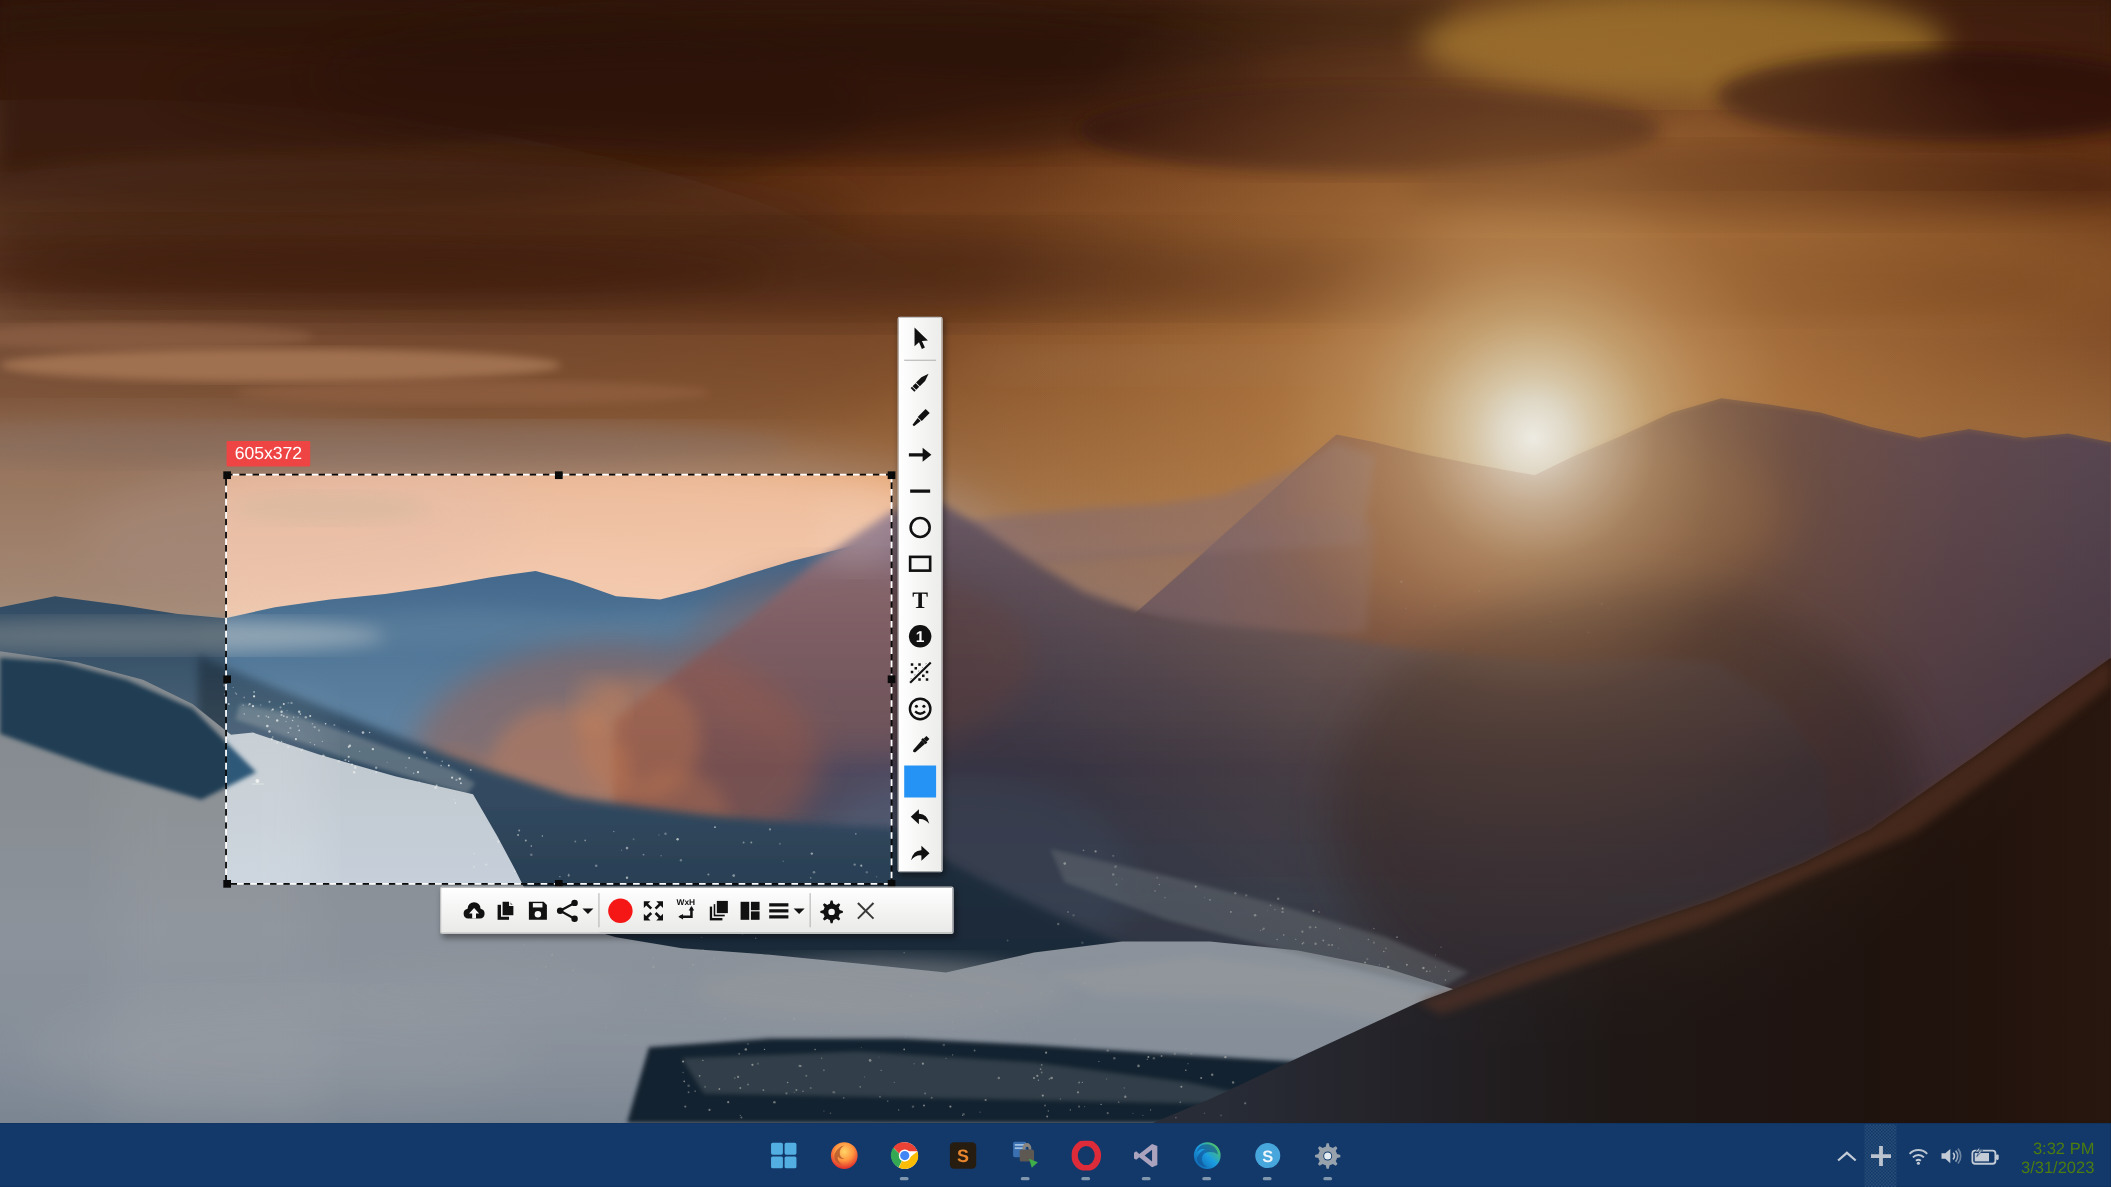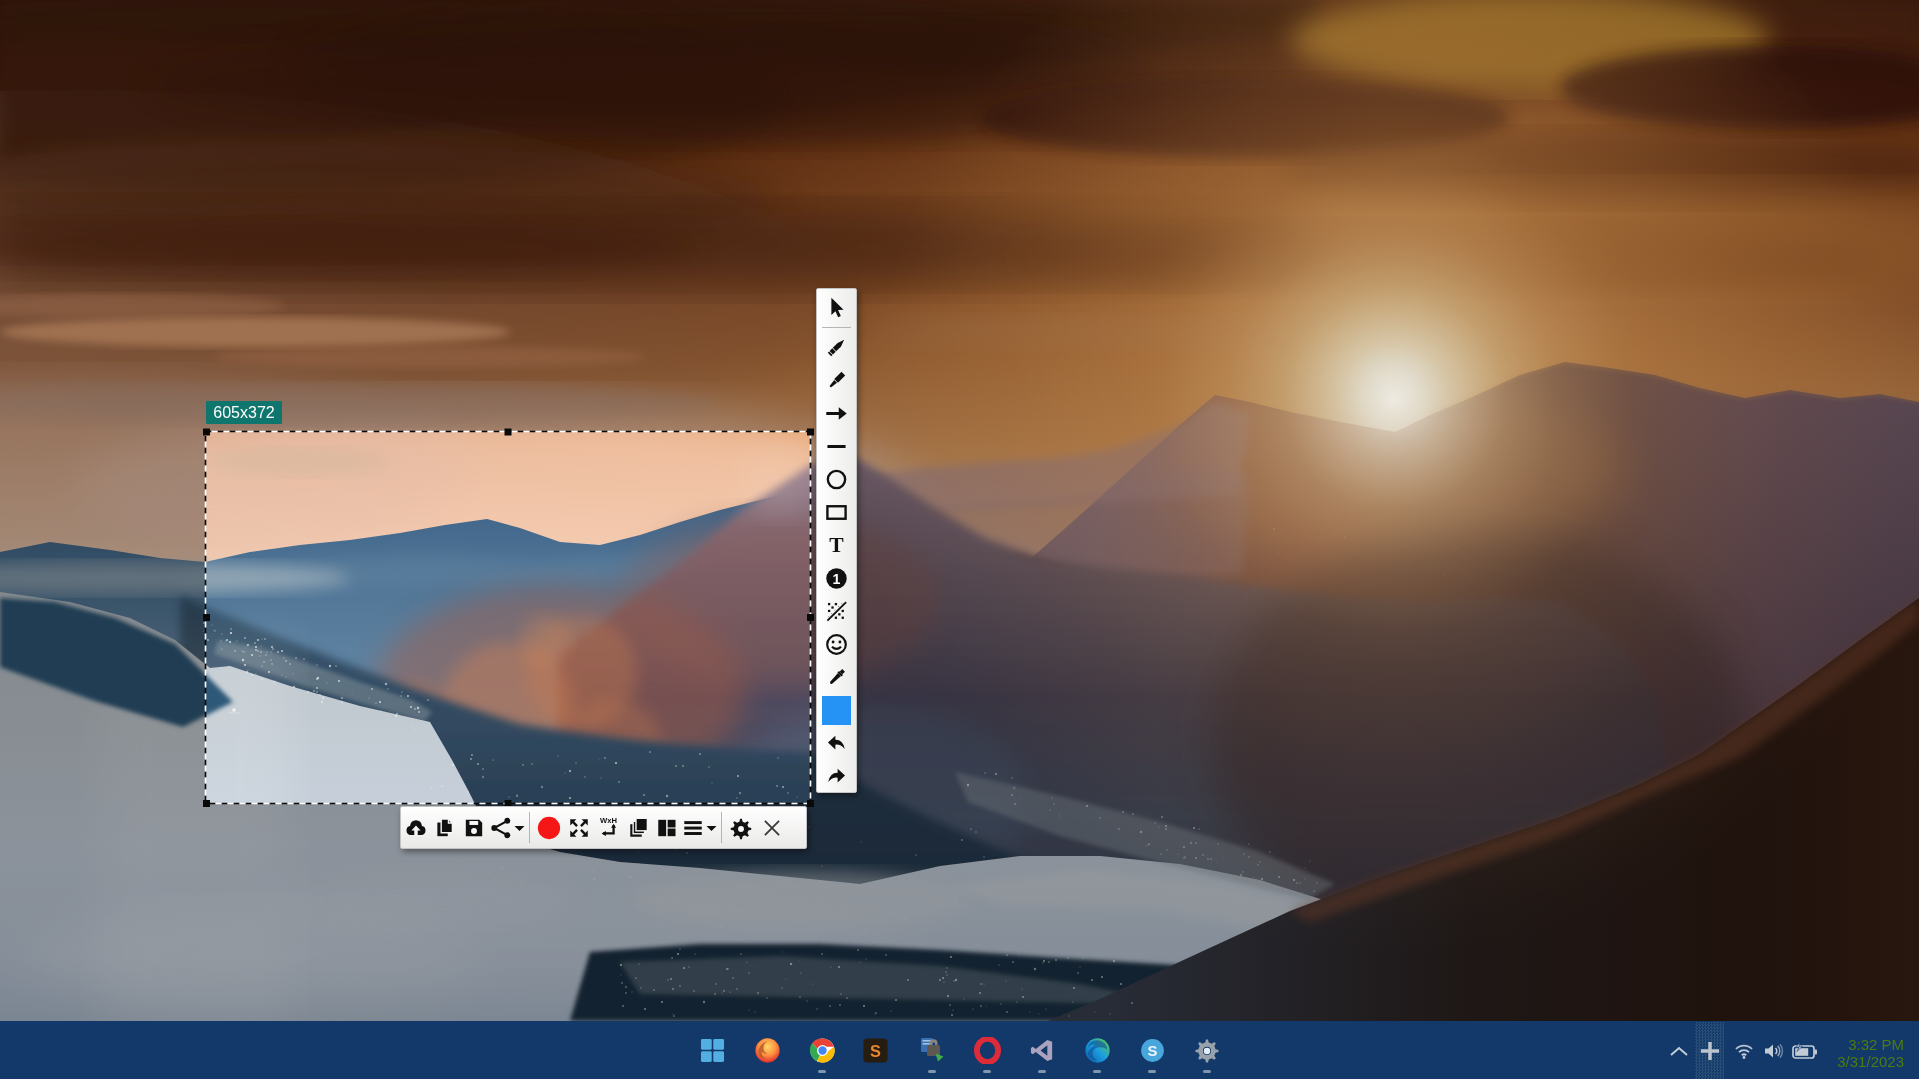--- a/index.html
+++ b/index.html
@@ -1,26 +1,26 @@
 <!DOCTYPE html>
 <html><head><meta charset="utf-8">
 <style>
 * { margin:0; padding:0; box-sizing:border-box; }
 html,body { width:1919px; height:1079px; overflow:hidden; background:#000; font-family:"Liberation Sans",sans-serif; }
 #stage { position:relative; width:1919px; height:1079px; }
 #dim { position:absolute; left:0; top:0; width:1919px; height:1079px; pointer-events:none; }
-.label { position:absolute; left:206px; top:401px; width:76px; height:23px; background:#0f766e; color:#fff;
+.label { position:absolute; left:206px; top:401px; width:76px; height:23px; background:#ef4444; color:#fff;
   font-size:16px; line-height:23px; text-align:center; border-radius:1px; }
 #vtb { position:absolute; left:816px; top:288px; width:41px; height:505px; background:linear-gradient(90deg,#ffffff,#ececea);
   border:1px solid #c3c3c3; border-radius:2px; box-shadow:2px 3px 6px rgba(0,0,0,0.4); display:flex; flex-direction:column; align-items:center; }
 .vtool { width:41px; height:33px; display:flex; align-items:center; justify-content:center; flex:0 0 auto; }
 .vtool:first-child { height:36px; }
 .vsep { width:29px; height:1px; background:#b5b5b5; margin:2px 0 3px 0; flex:0 0 auto; }
-#htb { position:absolute; left:400px; top:806px; width:407px; height:43px; background:linear-gradient(180deg,#ffffff,#e9e9e7);
-  border:1px solid #c3c3c3; border-radius:2px; box-shadow:2px 3px 6px rgba(0,0,0,0.4); display:flex; flex-direction:row; align-items:center; padding:0 0; }
+#htb { position:absolute; left:400px; top:806px; width:467px; height:43px; background:linear-gradient(180deg,#ffffff,#e9e9e7);
+  border:1px solid #c3c3c3; border-radius:2px; box-shadow:2px 3px 6px rgba(0,0,0,0.4); display:flex; flex-direction:row; align-items:center; padding:0 15px; }
 .htool { height:43px; display:flex; align-items:center; justify-content:center; flex:0 0 auto; }
 .hsep { width:1px; height:31px; background:#b5b5b5; margin:0 3px; flex:0 0 auto; }
 #taskbar { position:absolute; left:0; top:1021px; width:1919px; height:58px; background:#12396a; }
 .tbi { position:absolute; top:1036px; display:flex; align-items:center; justify-content:center; }
 .tdash { position:absolute; top:1070px; width:8px; height:3px; border-radius:2px; background:#7f96ad; }
 .trayhl { position:absolute; left:1695px; top:1022px; width:29px; height:57px;
   background:repeating-conic-gradient(#2a5078 0% 25%, #12396a 0% 50%); background-size:3px 3px; opacity:0.9; }
 .trayic { position:absolute; }
 .clock { position:absolute; left:1800px; top:1036px; width:104px; text-align:right; color:#4d7c0f; font-size:15px; line-height:17px; }
 svg { display:block; }

